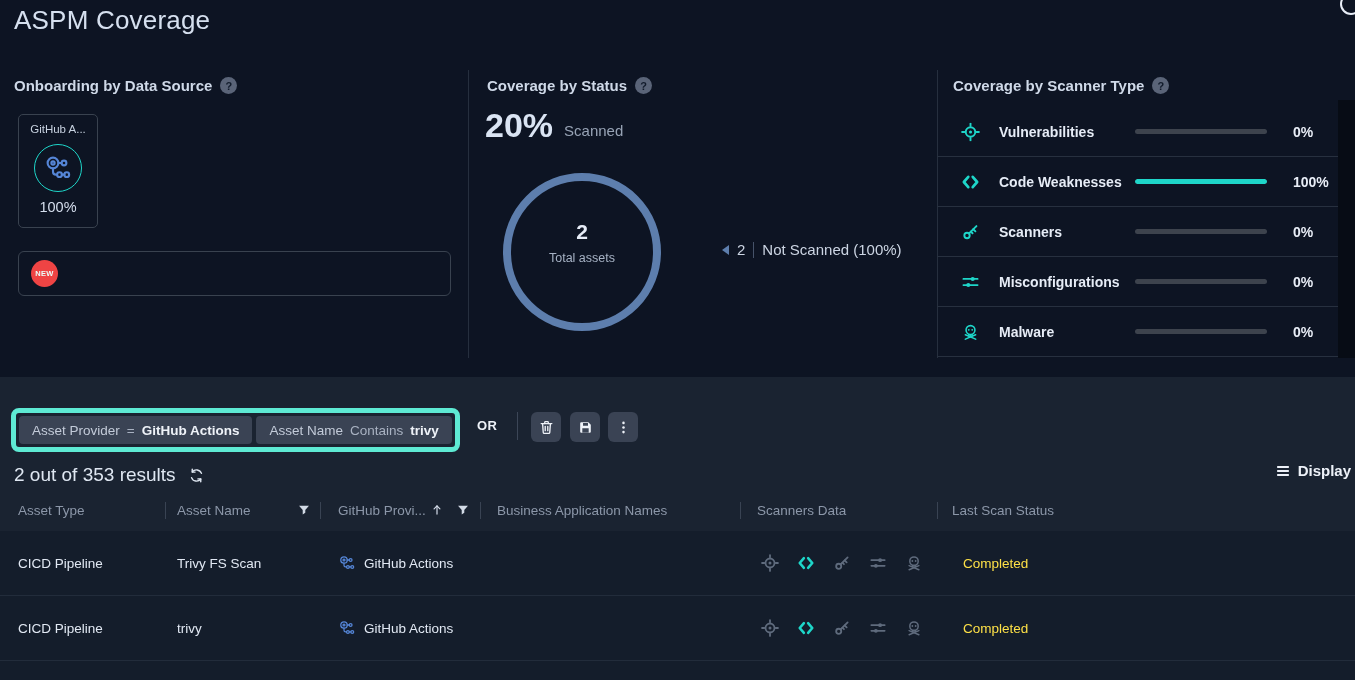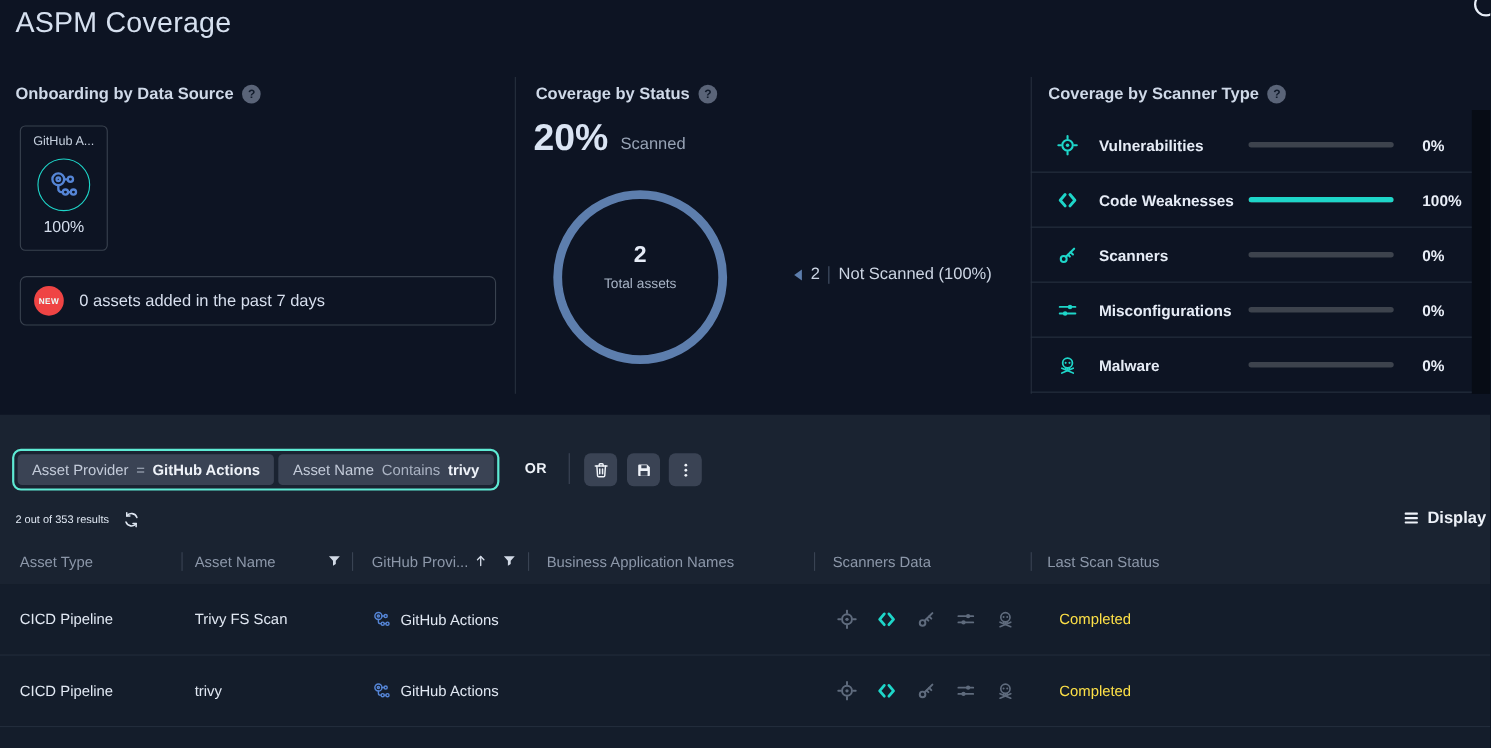--- a/index.html
+++ b/index.html
@@ -45,30 +45,30 @@
   .sc-row .nm{position:absolute;left:62px;top:50%;transform:translateY(-50%);font-size:14px;font-weight:700;color:#e6ecf6;}
   .bar{position:absolute;left:198px;top:22px;width:132px;height:4.5px;border-radius:3px;background:#3d434d;overflow:hidden;}
   .bar .fill{height:100%;border-radius:3px;background:#1ed6c9;width:0;}
   .sc-row .pv{position:absolute;left:356px;top:50%;transform:translateY(-50%);font-size:14px;font-weight:700;color:#e9eef7;}
   .right-gutter{right:0;top:100px;width:17px;height:258px;background:#070c15;}
   .corner-arc{right:-7px;top:-7px;width:18px;height:18px;border:2px solid #e8eef8;border-radius:50%;}
 
   
   .bottom{left:0;top:377px;width:1355px;height:303px;background:#1a2331;}
   .babs{position:absolute;}
-  .filter-group{left:11px;top:31px;display:inline-flex;gap:4px;padding:3px;border:2px solid #5eead4;border-radius:8px;}
+  .filter-group{left:11px;top:31px;display:inline-flex;gap:4px;padding:3px;border:5px solid #5eead4;border-radius:8px;}
   .chip{height:28px;background:#3a4354;border-radius:4px;display:inline-flex;align-items:center;gap:7px;
         padding:0 13px;font-size:13.5px;white-space:nowrap;cursor:pointer;}
   .chip .f{color:#c3cbd9;} .chip .o{color:#a9b2c2;} .chip .v{color:#eef2f8;font-weight:700;}
   .or-label{left:477px;top:41px;font-size:13px;font-weight:700;color:#eef2f8;letter-spacing:.5px;}
   .toolbar-div{left:517px;top:35px;width:1px;height:28px;background:#3c4657;}
   .icon-btn{width:30px;height:30px;background:#3a4354;border:none;border-radius:6px;color:#eef2f8;
             display:flex;align-items:center;justify-content:center;padding:0;cursor:pointer;}
   .icon-btn svg{width:17px;height:17px;}
-  .results{left:14px;top:87px;display:flex;align-items:center;gap:12px;font-size:10px;color:#dfe7f2;}
+  .results{left:14px;top:87px;display:flex;align-items:center;gap:12px;font-size:19px;color:#dfe7f2;}
   .results svg{width:17px;height:17px;color:#dfe7f2;cursor:pointer;}
   .display-btn{right:4px;top:85px;display:flex;align-items:center;gap:7px;font-size:15px;font-weight:600;color:#edf1f8;cursor:pointer;}
   .display-btn svg{width:16px;height:16px;}
 
   
   .th{position:absolute;top:126px;font-size:13.5px;color:#8c97a9;white-space:nowrap;}
   .hsep{position:absolute;top:125px;width:1px;height:17px;background:#394353;}
   .hicon{position:absolute;top:126px;width:14px;height:14px;color:#d2dae6;cursor:pointer;}
   .rows-wrap{left:0;top:154px;width:1355px;height:149px;background:#141d2b;}
   .trow{position:relative;height:64px;border-bottom:1px solid #222c3b;cursor:pointer;padding-left:24px;}
@@ -109,21 +109,20 @@
         <circle cx="19" cy="17.3" r="1.9"></circle>
           <circle cx="16.8" cy="8" r="1.9"></circle>
           <path d="M12.3 8 H14.6"></path>
       </svg>
     </div>
     <div class="pct">100%</div>
   </div>
 
   <div class="abs new-banner">
     <span class="new-badge">NEW</span>
-    <span class="txt">0 assets added in the past 7 days</span>
   </div>
 
   <div class="abs panel-title" style="left:487px;top:77px;">
     <span>Coverage by Status</span>
     <span class="help">?</span>
   </div>
 
   <div class="abs pct-row">
     <span class="pct-big">20%</span>
     <span class="pct-sub">Scanned</span>

